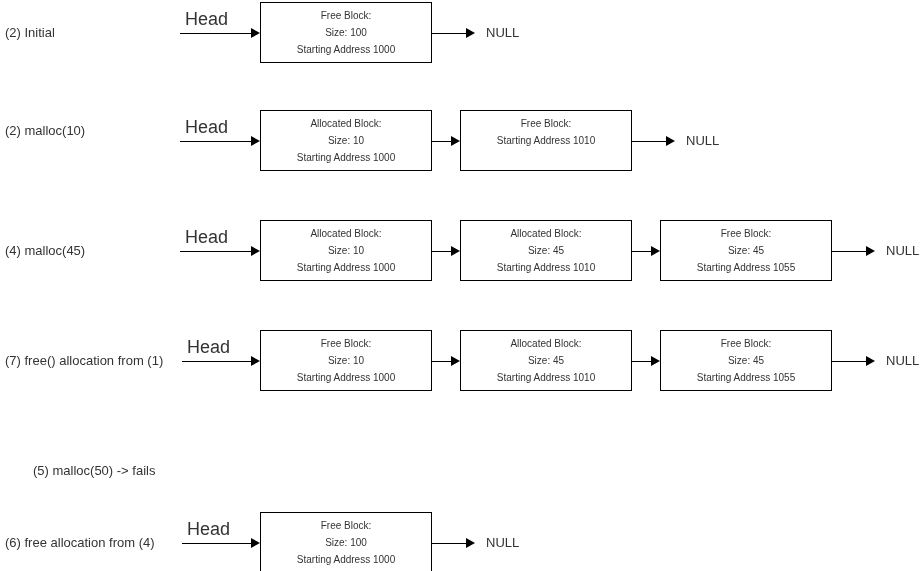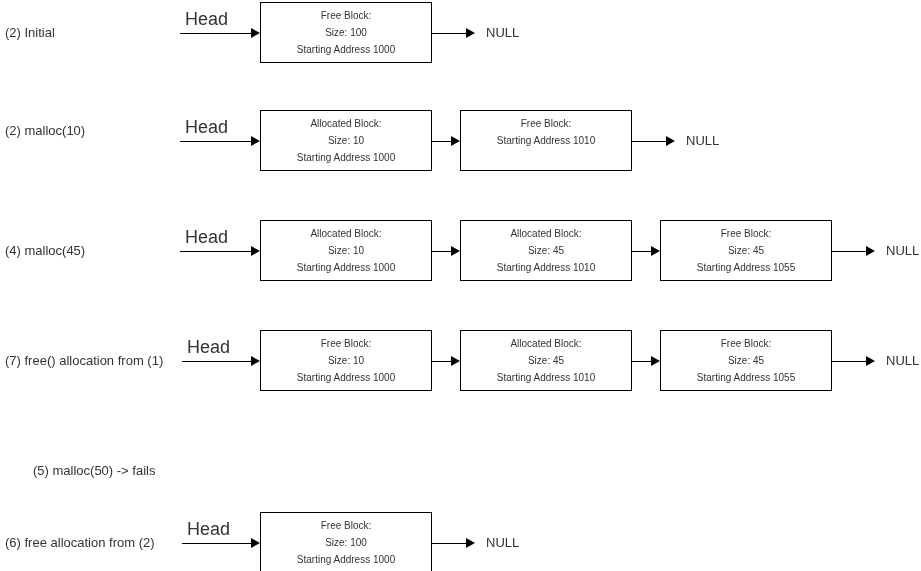--- a/index.html
+++ b/index.html
@@ -203,21 +203,21 @@
       <div class="arrow" style="left: 832px; top: 360.5px; width: 43px;">
         <div class="shaft" style="width: 35px;"></div>
         <div class="headtip" style="left: 34px;"></div>
       </div>
       <div class="null-label" style="left: 886px; top: 352.5px;">NULL</div>
     </div>
     <div class="row" style="top: 0px;">
       <div class="step-label" style="left: 5px; top: 462.5px; margin-left: 28px;">(5) malloc(50) -&gt; fails</div>
     </div>
     <div class="row" style="top: 0px;">
-      <div class="step-label" style="left: 5px; top: 534.5px;">(6) free allocation from (2)</div>
+      <div class="step-label" style="left: 5px; top: 534.5px;">(6) free allocation from (4)</div>
       <div class="arrow" style="left: 182px; top: 542.5px; width: 78px;">
         <div class="shaft" style="width: 70px;"></div>
         <div class="headtip" style="left: 69px;"></div>
       </div>
       <div class="head-label" style="left: 187px; top: 521.5px;">Head</div>
       <div class="block" style="left: 260px; top: 512px; width: 172px; height: 61px;">
         <span class="ln">Free Block:</span>
         <span class="ln">Size: 100</span>
         <span class="ln">Starting Address 1000</span>
       </div>

